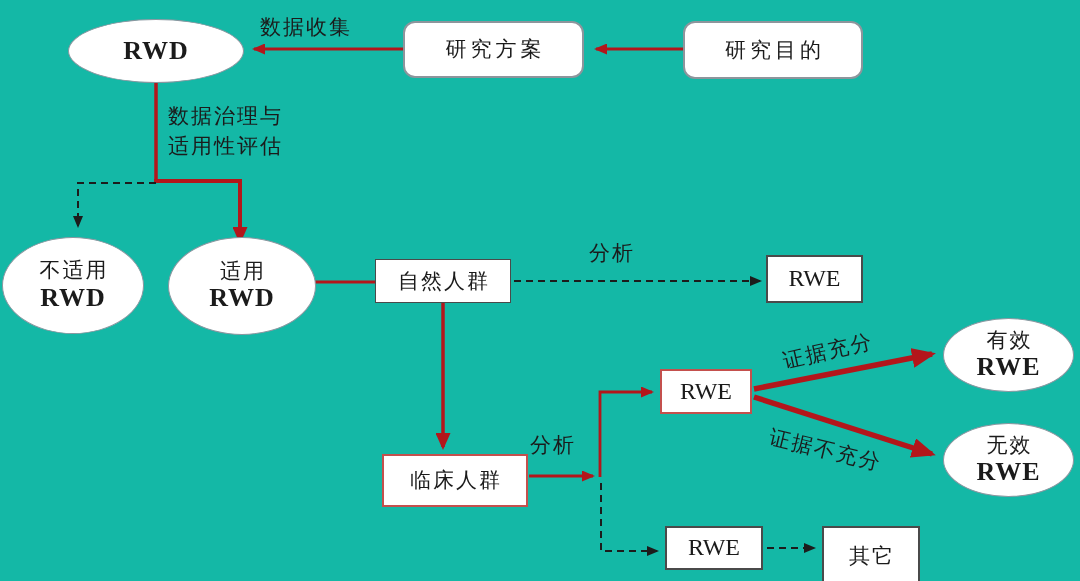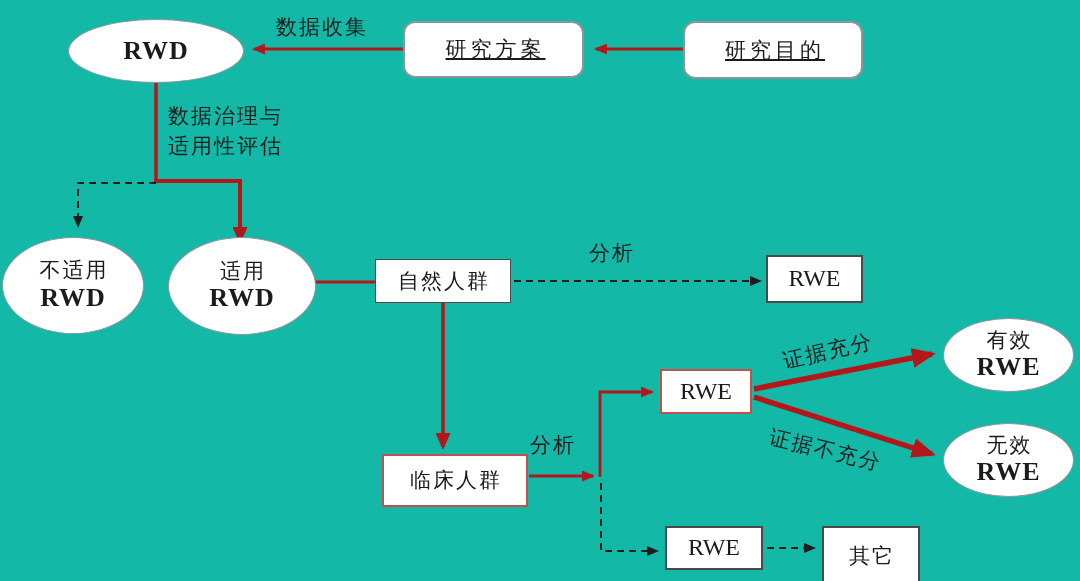--- a/index.html
+++ b/index.html
@@ -5,21 +5,21 @@
   html,body{margin:0;padding:0;background:#ffffff;}
   #canvas{
     position:relative;width:1080px;height:581px;background:#14b8a6;overflow:hidden;
     font-family:"Liberation Serif","DejaVu Serif",serif;color:#1b1b1b;
   }
   #wires{position:absolute;left:0;top:0;width:1080px;height:581px;}
   .node{position:absolute;display:flex;flex-direction:column;align-items:center;justify-content:center;
     box-sizing:border-box;background:#ffffff;text-align:center;line-height:1.15;}
   .ellipse{border:1.6px solid #8a97a0;border-radius:50%;}
   .rect{border:2px solid #4a4a4a;}
-  .rect-rounded{border:2px solid #8d959c;border-radius:12px;text-decoration:underline;}
+  .rect-rounded{border:2px solid #8d959c;border-radius:12px;}
   .rect-red{border:2px solid #c4504d;}
   .cn{font-size:21px;letter-spacing:4px;text-indent:4px;}
   .cn-sm{font-size:21px;letter-spacing:2px;text-indent:2px;}
   .en{font-size:24px;}
   .en-bold{font-size:26px;font-weight:bold;letter-spacing:1px;}
   .edge-label{position:absolute;font-size:21px;white-space:nowrap;letter-spacing:2px;}
   .rot{transform-origin:center center;}
 </style>
 </head>
 <body>
@@ -120,21 +120,21 @@
   </div>
 
   <div class="node rect" style="left:665px;top:526px;width:98px;height:44px;">
     <span class="en">RWE</span>
   </div>
 
   <div class="node rect" style="left:822px;top:526px;width:98px;height:60px;">
     <span class="cn-sm">其它</span>
   </div>
 
-  <div class="edge-label" style="left:260px;top:13px;margin-left:16px;">数据收集</div>
+  <div class="edge-label" style="left:260px;top:13px;">数据收集</div>
 
   <div class="edge-label" style="left:168px;top:102px;">数据治理与</div>
   <div class="edge-label" style="left:168px;top:132px;">适用性评估</div>
 
   <div class="edge-label" style="left:589px;top:239px;">分析</div>
 
   <div class="edge-label" style="left:530px;top:431px;">分析</div>
 
   <div class="edge-label rot" style="left:782px;top:337px;transform:rotate(-13deg);">证据充分</div>
 

